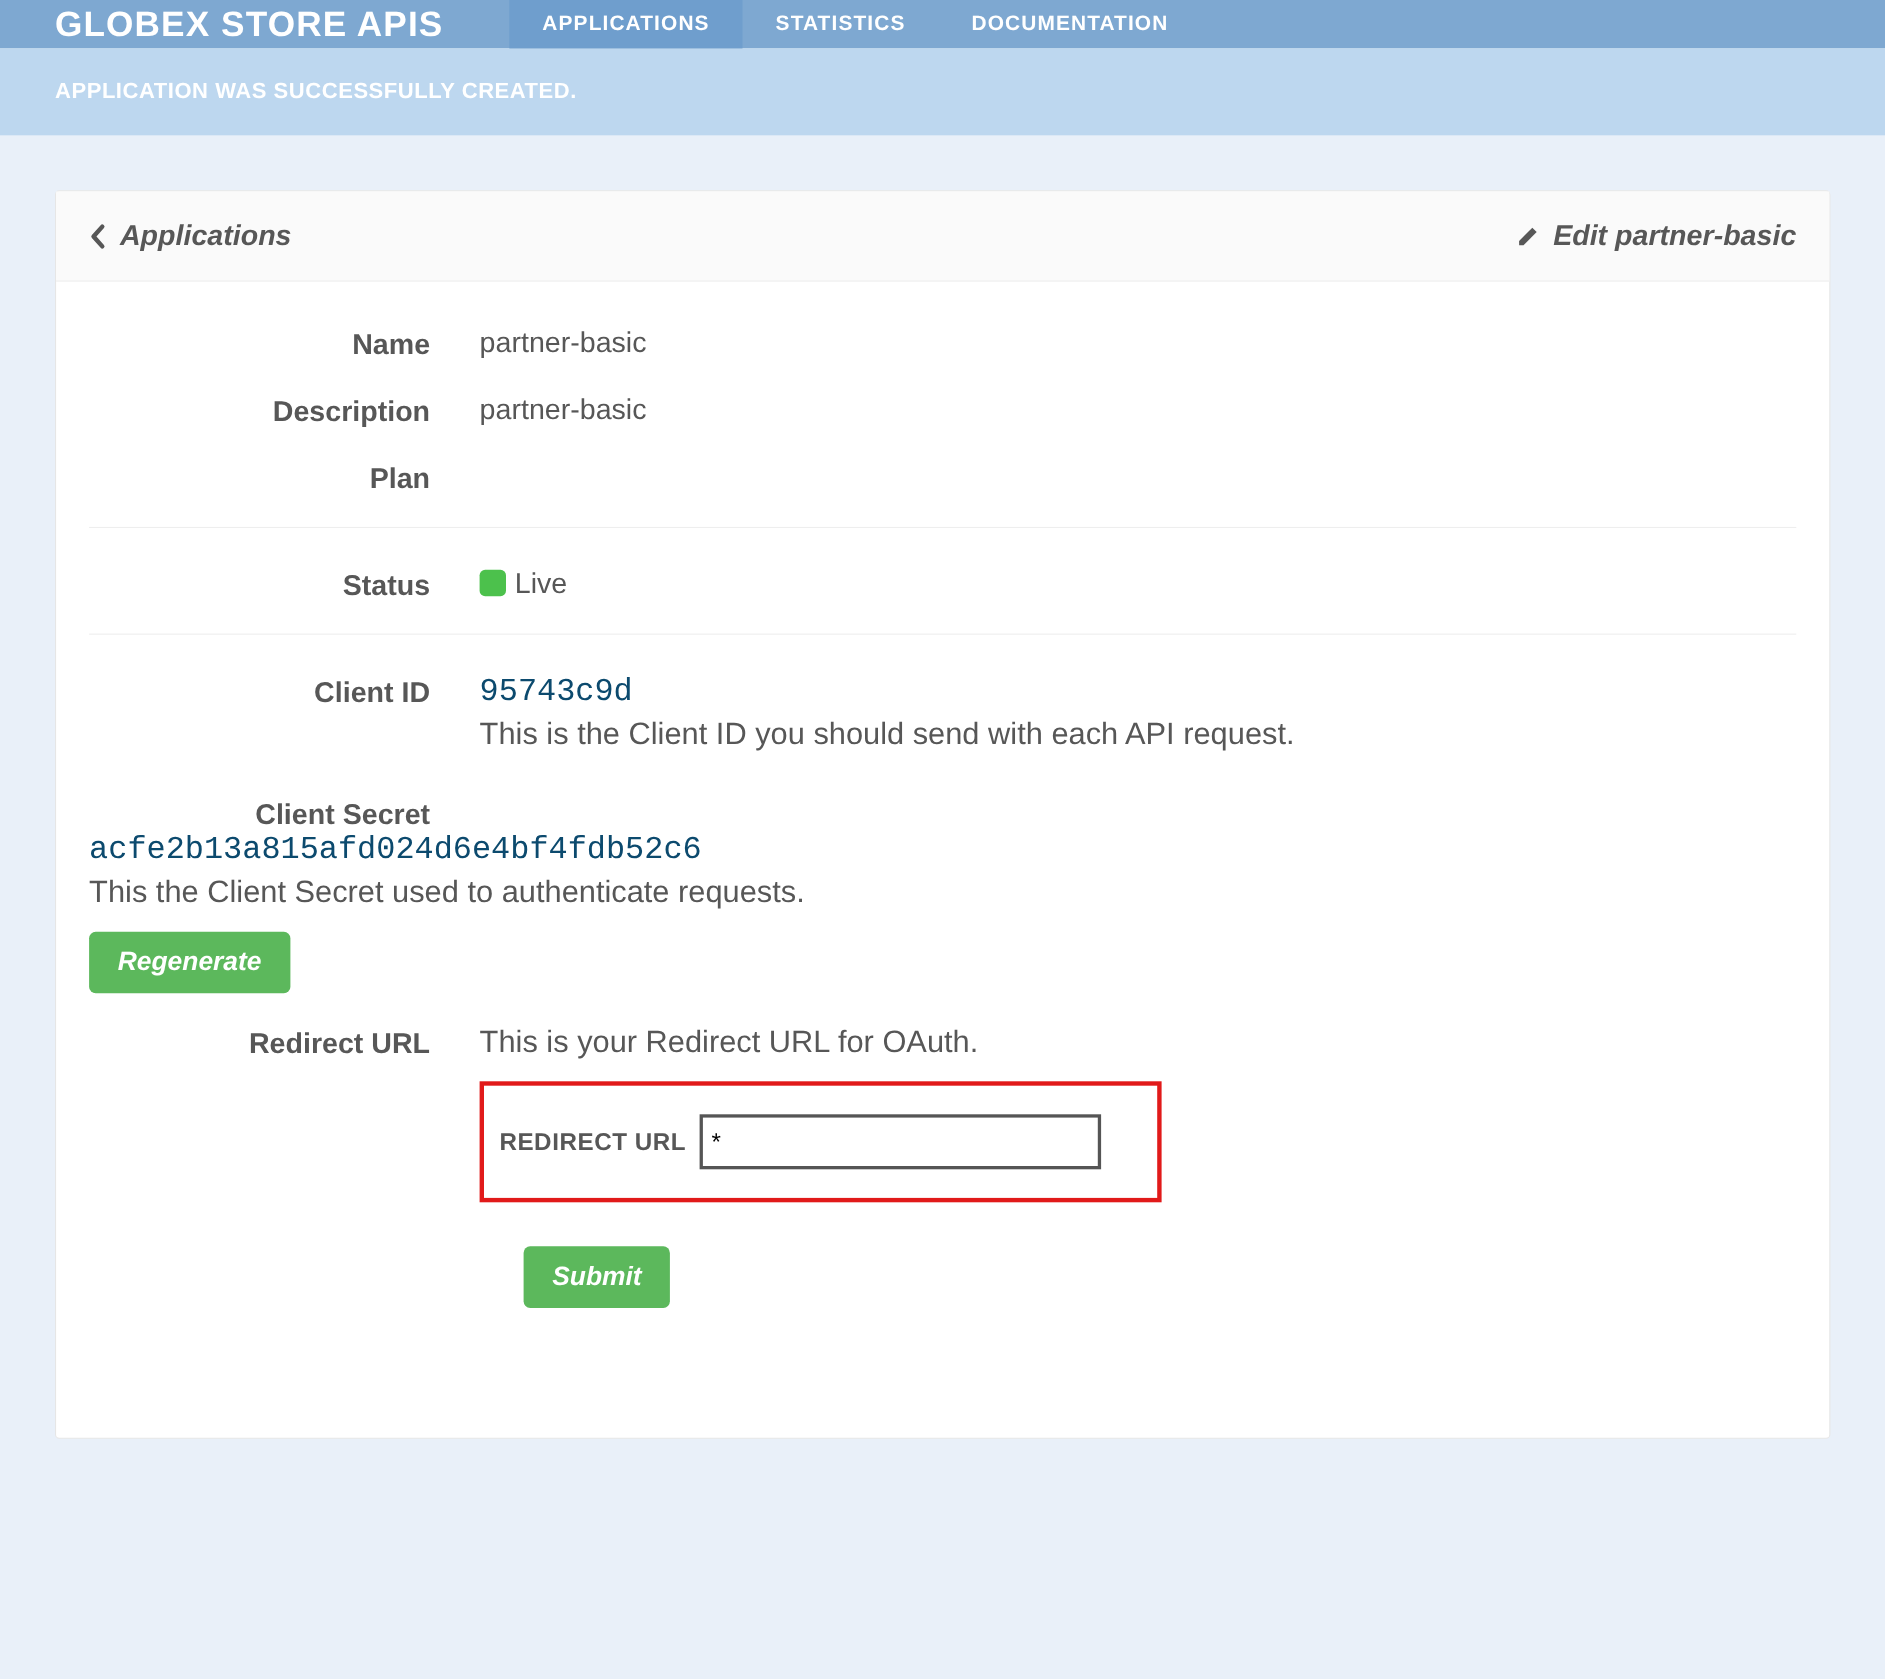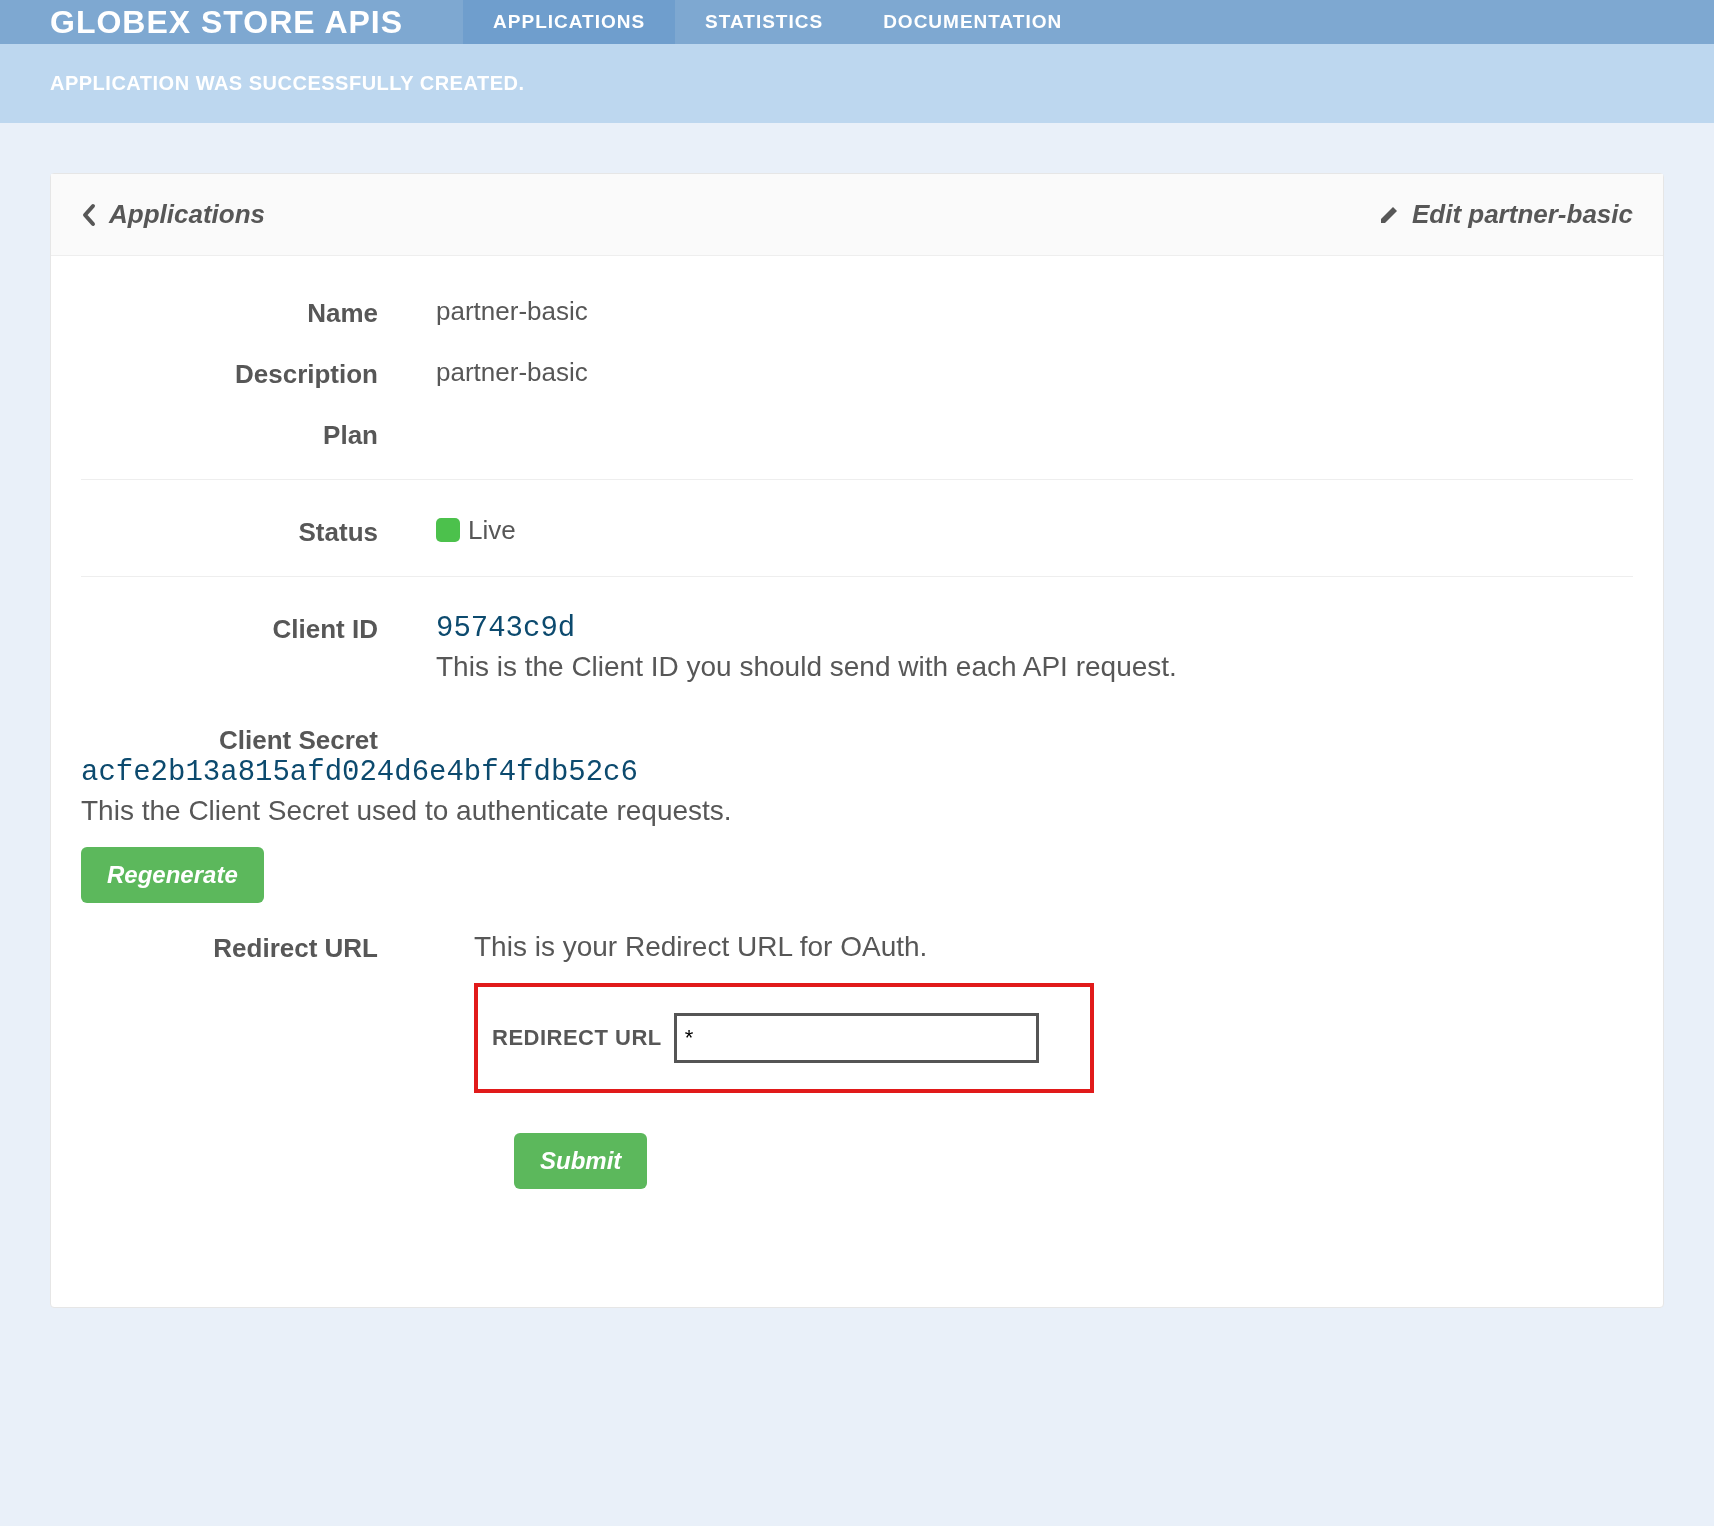--- a/index.html
+++ b/index.html
@@ -80,21 +80,21 @@
     padding: 40px 30px 90px 30px;
   }
   .row {
     display: flex;
     align-items: flex-start;
     margin-bottom: 28px;
   }
   .row-label {
     width: 355px;
     text-align: right;
-    padding-right: 58px;
+    padding-right: 45px;
     font-size: 26px;
     font-weight: 700;
     color: #575757;
     padding-top: 2px;
   }
   .row-value {
     flex: 1;
     font-size: 26px;
     color: #575757;
   }
@@ -238,21 +238,21 @@
 
       <div class="row" style="margin-top:40px;flex-direction:column;">
         <div class="row-label">Client Secret</div>
         <div class="row-value">
           <div class="code">acfe2b13a815afd024d6e4bf4fdb52c6</div>
           <div class="hint">This the Client Secret used to authenticate requests.</div>
           <button class="btn-green">Regenerate</button>
         </div>
       </div>
 
-      <div class="row" style="margin-top:16px;gap:38px;">
+      <div class="row" style="margin-top:16px;">
         <div class="row-label">Redirect URL</div>
         <div class="row-value">
           <div class="hint" style="margin-top:0;">This is your Redirect URL for OAuth.</div>
 
           <div class="highlight-box">
             <span class="highlight-label">REDIRECT URL</span>
             <input type="text" class="redirect-input" value="*" style="">
           </div>
 
           <div class="submit-row">

